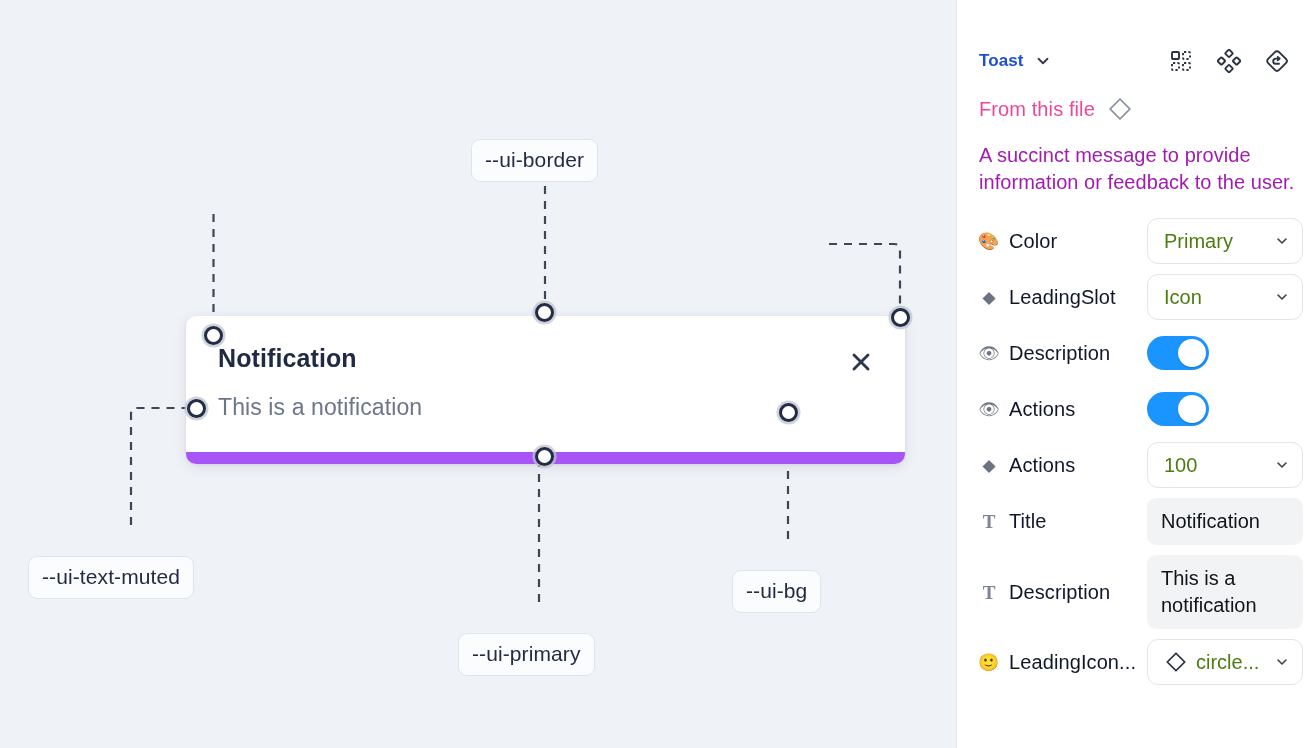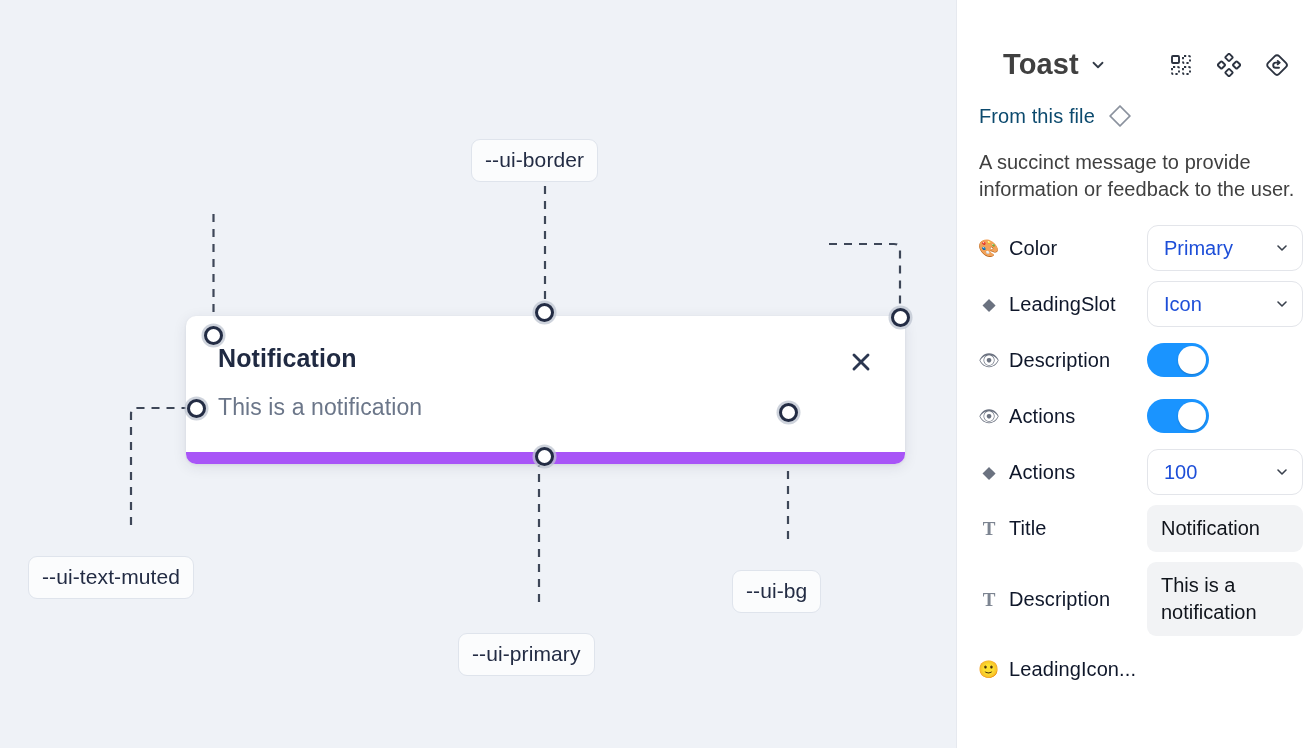--- a/index.html
+++ b/index.html
@@ -76,31 +76,31 @@
   #panel {
     position: relative;
     width: 356px; height: 748px;
     background: #ffffff;
     border-left: 1px solid #e6e9ef;
   }
   #panel-header {
     display: flex; align-items: center;
     padding: 48px 22px 0 22px;
   }
-  #panel-title { font-size: 29px; font-weight: 700; color: #404040; letter-spacing: .1px; margin-left: 24px; }
+  #panel-title { font-size: 17px; font-weight: 700; color: #1d4ed8; letter-spacing: .1px; }
   #panel-title-caret { margin-left: 10px; color: #333b47; display: flex; align-items: center; }
   #panel-header-icons { margin-left: auto; display: flex; align-items: center; gap: 22px; color: #2c3340; }
   .hdr-icon { display: flex; align-items: center; justify-content: center; width: 26px; height: 26px; }
 
   #from-file { display: flex; align-items: center; gap: 12px; padding: 22px 22px 0 22px; }
-  #from-file-label { font-size: 20px; color: #0c4a6e; letter-spacing: .1px; }
+  #from-file-label { font-size: 20px; color: #ec4899; letter-spacing: .1px; }
 
   #panel-desc {
     padding: 20px 14px 0 22px;
-    font-size: 20px; line-height: 1.35; color: #404040;
+    font-size: 20px; line-height: 1.35; color: #a21caf;
     letter-spacing: .05px;
   }
 
   #props { padding: 22px 18px 0 22px; }
   .prop-row { display: flex; align-items: center; min-height: 46px; margin-bottom: 10px; }
   .prop-left { display: flex; align-items: center; gap: 10px; width: 168px; flex: 0 0 168px; }
   .prop-icon { font-size: 17px; line-height: 1; width: 20px; display: flex; align-items: center; justify-content: center; color: #6b7280; }
   .prop-icon.diamond { color: #6b7280; }
   .prop-icon.tglyph { font-family: "Liberation Serif", serif; font-weight: 700; font-size: 19px; color: #7c8491; }
   .prop-label {
@@ -110,21 +110,21 @@
   .prop-ctrl { flex: 1; display: flex; justify-content: flex-start; }
 
   .select {
     position: relative;
     width: 156px; min-height: 46px;
     background: #ffffff;
     border: 1px solid #e3e5ea;
     border-radius: 11px;
     display: flex; align-items: center; gap: 8px;
     padding: 0 12px 0 16px;
-    font-size: 20px; color: #1d4ed8; font-weight: 500;
+    font-size: 20px; color: #4d7c0f; font-weight: 500;
   }
   .select .sel-val { flex: 1; white-space: nowrap; overflow: hidden; text-overflow: ellipsis; }
   .select .caret { color: #3a414d; display: flex; align-items: center; }
   .select .lead-diamond { display: flex; align-items: center; color: #2b3240; flex: 0 0 auto; }
 
   .textfield {
     width: 156px; min-height: 46px;
     background: #f2f3f5;
     border-radius: 9px;
     display: flex; align-items: center;
@@ -343,17 +343,32 @@
         <div class="prop-ctrl">
           <div class="textfield multi">This is a notification</div>
         </div>
       </div>
 
       <div class="prop-row">
         <div class="prop-left">
           <span class="prop-icon">🙂</span>
           <span class="prop-label">LeadingIcon...</span>
         </div>
+        <div class="prop-ctrl">
+          <div class="select">
+            <span class="lead-diamond">
+              <svg width="24" height="24" viewBox="0 0 24 24" fill="none" stroke="currentColor" stroke-width="1.7" stroke-linejoin="round">
+                <rect x="5.8" y="5.8" width="12.4" height="12.4" transform="rotate(45 12 12)"></rect>
+              </svg>
+            </span>
+            <span class="sel-val">circle...</span>
+            <span class="caret">
+              <svg width="16" height="16" viewBox="0 0 24 24" fill="none" stroke="currentColor" stroke-width="2.4" stroke-linecap="round" stroke-linejoin="round">
+                  <polyline points="6 9 12 15 18 9"></polyline>
+                </svg>
+            </span>
+          </div>
+        </div>
       </div>
 
     </div>
   </div>
 </div>
 
 </body></html>

